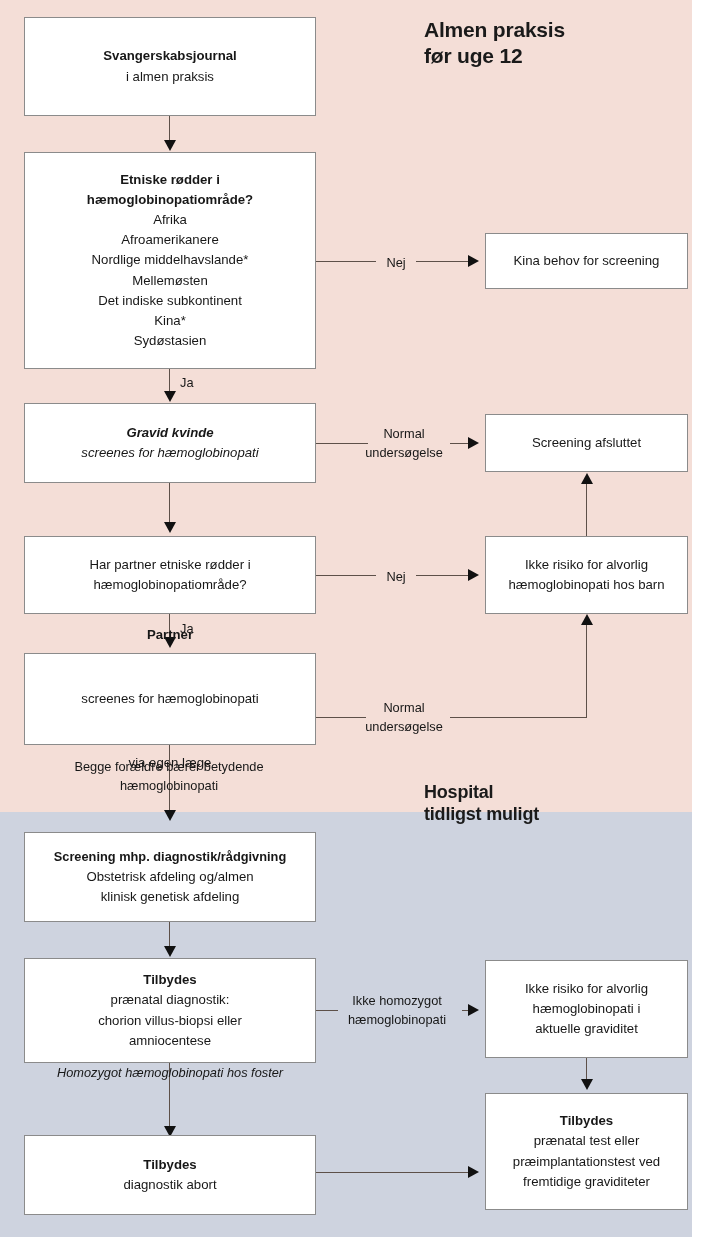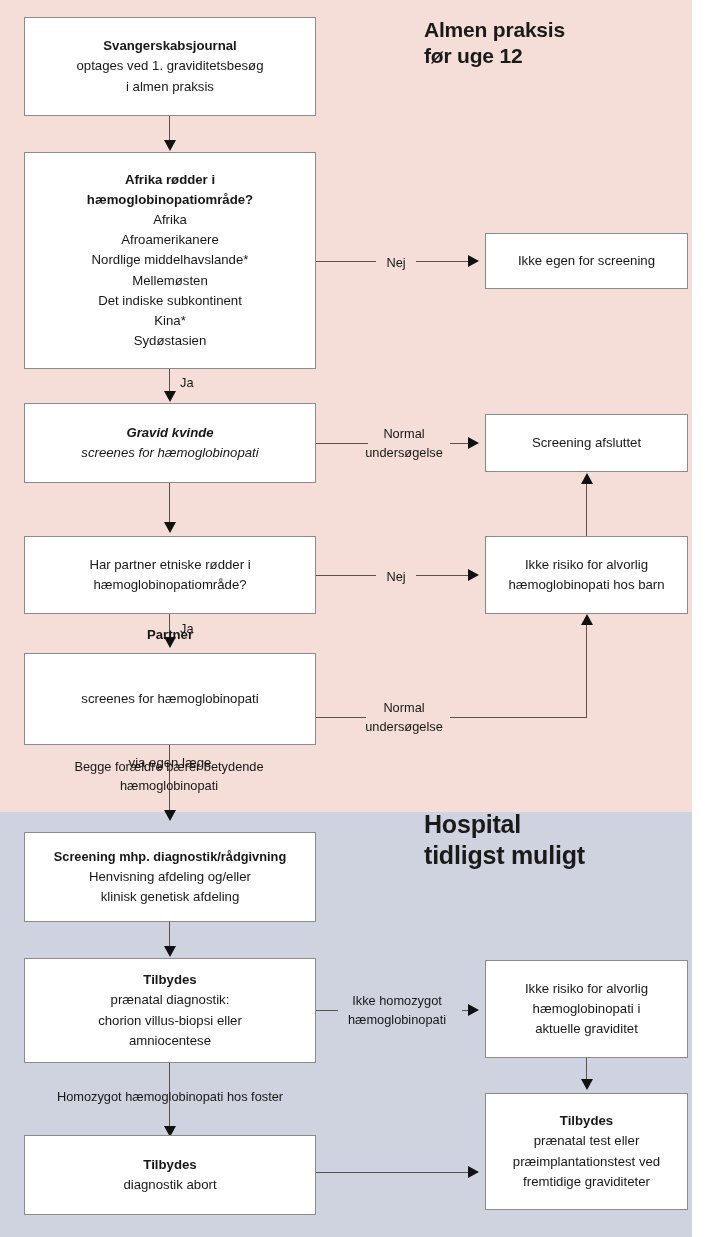--- a/index.html
+++ b/index.html
@@ -16,21 +16,21 @@
 
   .section-title{
     position:absolute;
     font-weight:bold;
     color:#1a1a1a;
     line-height:1.22;
     white-space:pre-line;
     letter-spacing:-0.2px;
   }
   #title-almen{left:424px;top:17px;font-size:21px;}
-  #title-hospital{left:424px;top:809px;font-size:25px;}
+  #title-hospital{left:424px;top:782px;font-size:18px;}
 
   .node{
     position:absolute;
     background:#ffffff;
     border:1px solid #8b8b8b;
     box-sizing:border-box;
     display:flex;
     flex-direction:column;
     align-items:center;
     justify-content:center;
@@ -69,46 +69,45 @@
   <div class="band band-pink"></div>
   <div class="band band-blue"></div>
 
   <div class="section-title" id="title-almen">Almen praksis
 før uge 12</div>
   <div class="section-title" id="title-hospital">Hospital
 tidligst muligt</div>
 
   <div class="node" style="left:24px;top:17px;width:292px;height:99px;">
     <span class="ln ttl">Svangerskabsjournal</span>
-    <span class="ln">optages ved 1. graviditetsbesøg</span>
     <span class="ln">i almen praksis</span>
   </div>
 
   <div class="ln-v" style="left:169px;top:116px;height:27px;"></div>
   <div class="arrow-d" style="left:164px;top:140px;"></div>
 
   <div class="node" style="left:24px;top:152px;width:292px;height:217px;">
-    <span class="ln ttl">Afrika rødder i</span>
+    <span class="ln ttl">Etniske rødder i</span>
     <span class="ln ttl">hæmoglobinopatiområde?</span>
     <span class="ln">Afrika</span>
     <span class="ln">Afroamerikanere</span>
     <span class="ln">Nordlige middelhavslande*</span>
     <span class="ln">Mellemøsten</span>
     <span class="ln">Det indiske subkontinent</span>
     <span class="ln">Kina*</span>
     <span class="ln">Sydøstasien</span>
   </div>
 
   <div class="ln-h" style="left:316px;top:261px;width:60px;"></div>
   <div class="edge-label" style="left:376px;top:254px;width:40px;">Nej</div>
   <div class="ln-h" style="left:416px;top:261px;width:53px;"></div>
   <div class="arrow-r" style="left:468px;top:255px;"></div>
 
   <div class="node" style="left:485px;top:233px;width:203px;height:56px;">
-    <span class="ln">Ikke egen for screening</span>
+    <span class="ln">Kina behov for screening</span>
   </div>
 
   <div class="ln-v" style="left:169px;top:369px;height:25px;"></div>
   <div class="arrow-d" style="left:164px;top:391px;"></div>
   <div class="edge-label" style="left:180px;top:374px;width:30px;text-align:left;">Ja</div>
 
   <div class="node" style="left:24px;top:403px;width:292px;height:80px;font-style:italic;">
     <span class="ln ttl">Gravid kvinde</span>
     <span class="ln">screenes for hæmoglobinopati</span>
   </div>
@@ -161,21 +160,21 @@
   <div class="ln-v" style="left:586px;top:625px;height:92px;"></div>
   <div class="arrow-u" style="left:581px;top:614px;"></div>
 
   <div class="ln-v" style="left:169px;top:745px;height:68px;"></div>
   <div class="arrow-d" style="left:164px;top:810px;"></div>
   <div class="edge-label" style="left:28px;top:758px;width:282px;">Begge forældre bærer betydende
 hæmoglobinopati</div>
 
   <div class="node" style="left:24px;top:832px;width:292px;height:90px;">
     <span class="ln ttl" style="font-size:12.8px;">Screening mhp. diagnostik/rådgivning</span>
-    <span class="ln">Henvisning afdeling og/eller</span>
+    <span class="ln">Obstetrisk afdeling og/almen</span>
     <span class="ln">klinisk genetisk afdeling</span>
   </div>
 
   <div class="ln-v" style="left:169px;top:922px;height:27px;"></div>
   <div class="arrow-d" style="left:164px;top:946px;"></div>
 
   <div class="node" style="left:24px;top:958px;width:292px;height:105px;">
     <span class="ln ttl">Tilbydes</span>
     <span class="ln">prænatal diagnostik:</span>
     <span class="ln">chorion villus-biopsi eller</span>
@@ -192,21 +191,21 @@
     <span class="ln">Ikke risiko for alvorlig</span>
     <span class="ln">hæmoglobinopati i</span>
     <span class="ln">aktuelle graviditet</span>
   </div>
 
   <div class="ln-v" style="left:586px;top:1058px;height:24px;"></div>
   <div class="arrow-d" style="left:581px;top:1079px;"></div>
 
   <div class="ln-v" style="left:169px;top:1063px;height:66px;"></div>
   <div class="arrow-d" style="left:164px;top:1126px;"></div>
-  <div class="edge-label" style="left:20px;top:1088px;width:300px;">Homozygot hæmoglobinopati hos foster</div>
+  <div class="edge-label" style="left:20px;top:1064px;width:300px;font-style:italic;">Homozygot hæmoglobinopati hos foster</div>
 
   <div class="node" style="left:24px;top:1135px;width:292px;height:80px;">
     <span class="ln ttl">Tilbydes</span>
     <span class="ln">diagnostik abort</span>
   </div>
 
   <div class="ln-h" style="left:316px;top:1172px;width:153px;"></div>
   <div class="arrow-r" style="left:468px;top:1166px;"></div>
 
   <div class="node" style="left:485px;top:1093px;width:203px;height:117px;">

